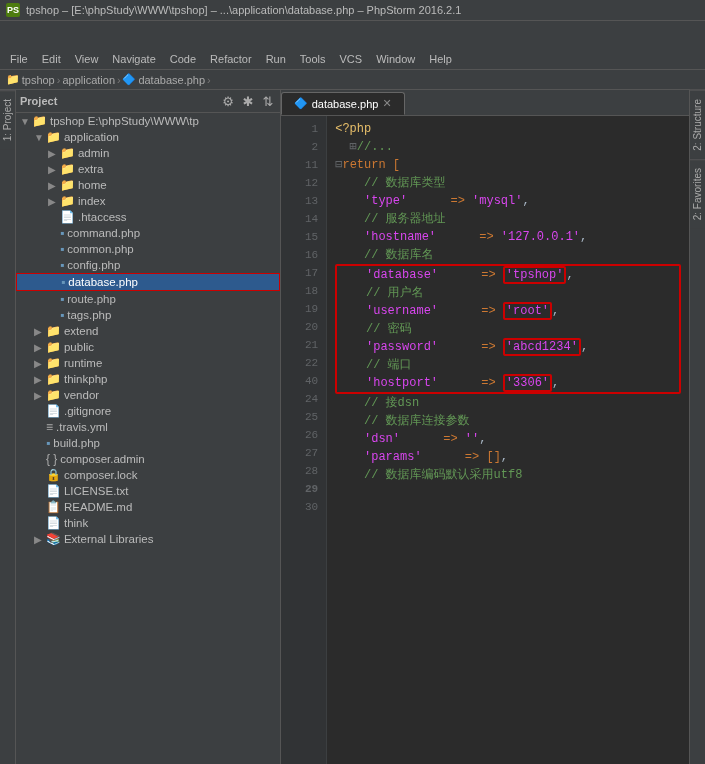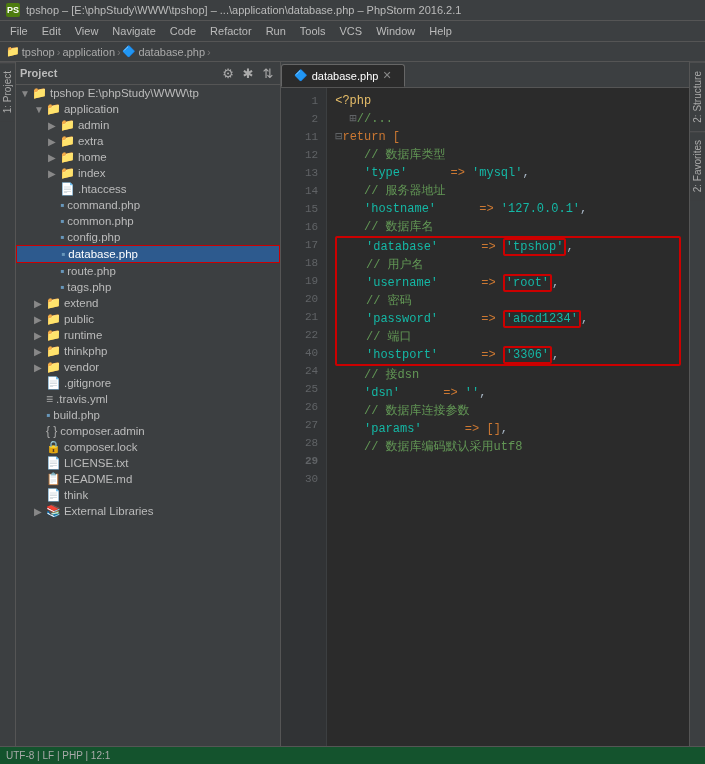--- a/index.html
+++ b/index.html
@@ -32,20 +32,21 @@
       color: #bbbbbb;
       font-size: 11px;
       padding: 2px 4px;
       display: flex;
       gap: 2px;
       border-bottom: 1px solid #555;
     }
     #menubar span {
       padding: 2px 6px;
       cursor: default;
+      margin-top: 28px;
     }
 
     
     #breadcrumb {
       background: #3c3f41;
       color: #bbbbbb;
       font-size: 11px;
       padding: 3px 6px;
       display: flex;
       align-items: center;
@@ -205,21 +206,21 @@
       line-height: 18px;
       padding: 4px 8px;
       overflow: auto;
       color: #a9b7c6;
     }
     #code-area::-webkit-scrollbar { width: 8px; background: #2b2b2b; }
     #code-area::-webkit-scrollbar-thumb { background: #555; }
 
     .code-line { white-space: pre; display: block; }
     .kw { color: #cc7832; }
-    .str { color: #14b8a6; }
+    .str { color: #d946ef; }
     .comment { color: #629755; }
     .punct { color: #cc7832; }
     .tag { color: #e8bf6a; }
     .arr { color: #cc7832; }
     .op { color: #cc7832; }
 
     .red-box {
       display: inline;
       border: 2px solid #cc0000;
       border-radius: 2px;
@@ -510,22 +511,22 @@
           <div style="border: 2px solid rgb(204, 0, 0); border-radius: 2px; margin: 0px; padding: 0px;">
             <div class="code-line">    <span class="str">'database'</span>      <span class="op">=&gt;</span> <span class="red-box"><span class="str">'tpshop'</span></span><span>,</span></div>
             <div class="code-line">    <span class="comment">// 用户名</span></div>
             <div class="code-line">    <span class="str">'username'</span>      <span class="op">=&gt;</span> <span class="red-box"><span class="str">'root'</span></span><span>,</span></div>
             <div class="code-line">    <span class="comment">// 密码</span></div>
             <div class="code-line">    <span class="str">'password'</span>      <span class="op">=&gt;</span> <span class="red-box"><span class="str">'abcd1234'</span></span><span>,</span></div>
             <div class="code-line">    <span class="comment">// 端口</span></div>
             <div class="code-line">    <span class="str">'hostport'</span>      <span class="op">=&gt;</span> <span class="red-box"><span class="str">'3306'</span></span><span>,</span></div>
           </div>
           <div class="code-line">    <span class="comment">// 接dsn</span></div>
+          <div class="code-line">    <span class="comment">// 数据库连接参数</span></div>
           <div class="code-line">    <span class="str">'dsn'</span>      <span class="op">=&gt;</span> <span class="str">''</span><span>,</span></div>
-          <div class="code-line">    <span class="comment">// 数据库连接参数</span></div>
           <div class="code-line">    <span class="str">'params'</span>      <span class="op">=&gt;</span> <span class="arr">[]</span><span>,</span></div>
           <div class="code-line">    <span class="comment">// 数据库编码默认采用utf8</span></div>
         </div>
     </div>
   </div>
 
   <div id="side-tabs-right">
     <div class="side-tab-label">2: Structure</div>
     <div class="side-tab-label">2: Favorites</div>
   </div>

